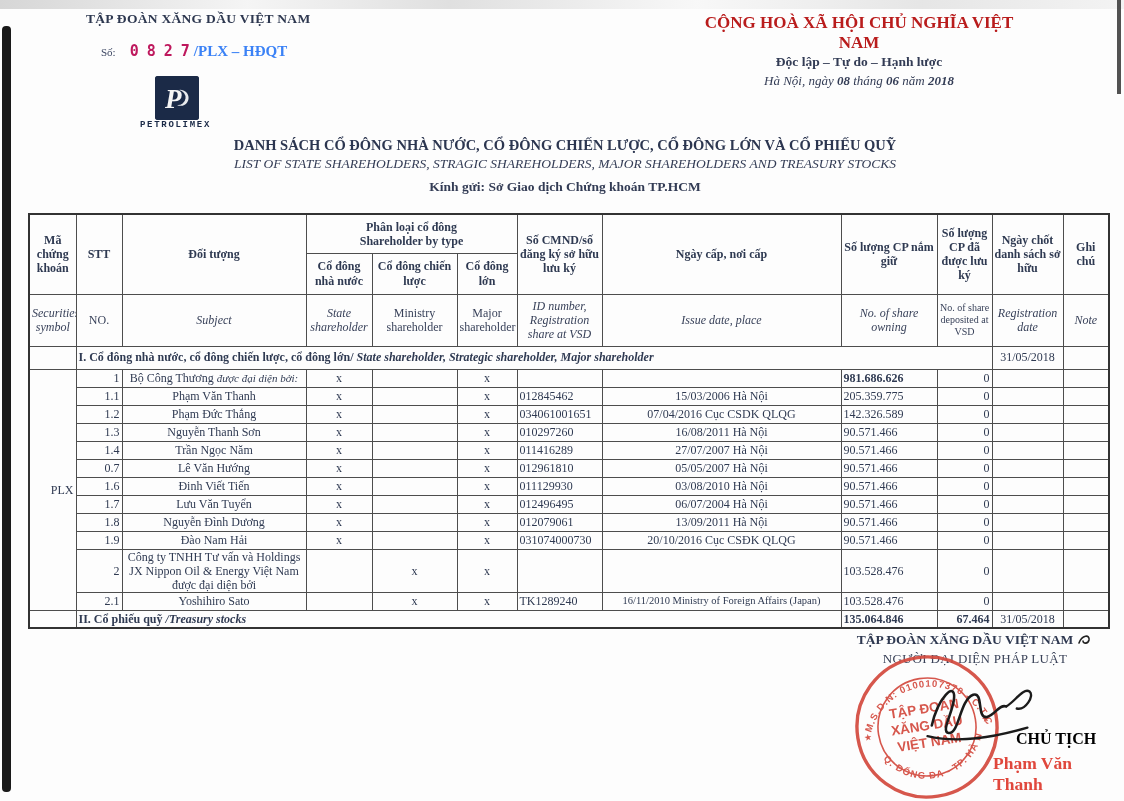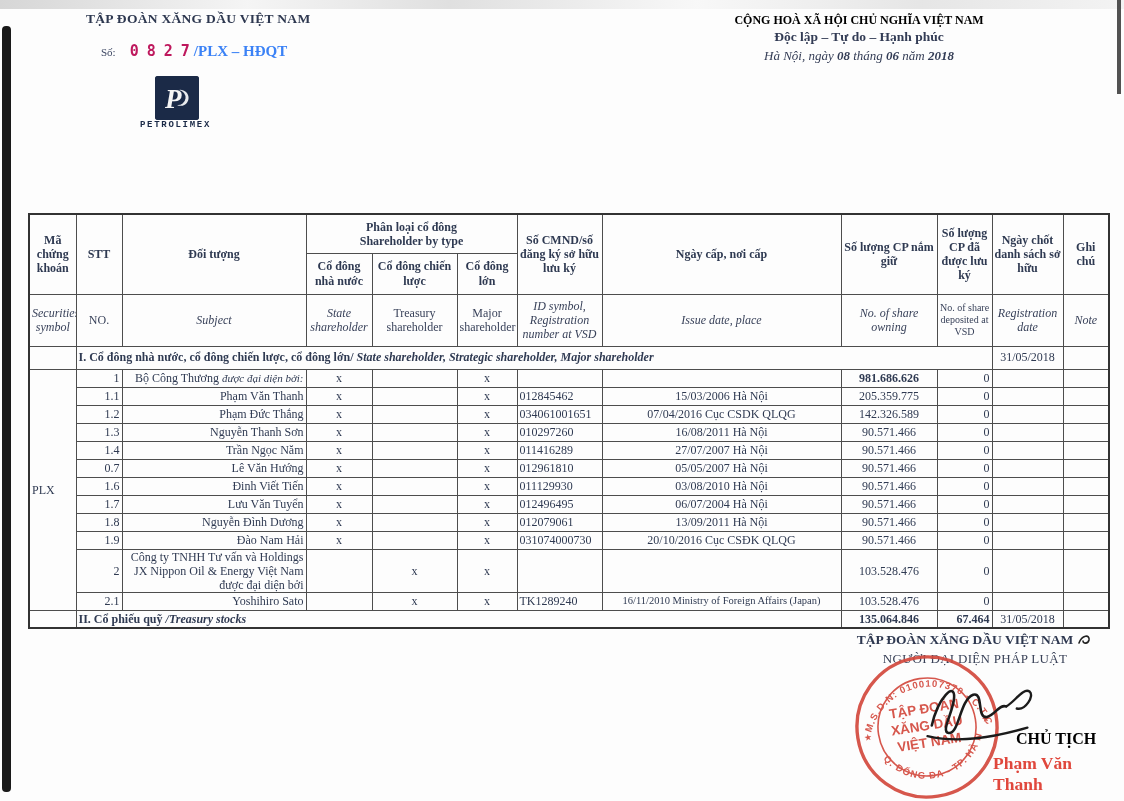--- a/index.html
+++ b/index.html
@@ -15,21 +15,21 @@
   .doc-no{position:absolute;left:101px;top:42px;white-space:nowrap;}
   .doc-no .lbl{font-size:11px;color:#3a4460;}
   .doc-no .digits{font-family:"DejaVu Sans Mono",monospace;font-size:15px;font-weight:bold;
       letter-spacing:8px;color:#be185d;margin-left:14px;}
   .doc-no .suffix{font-size:15px;font-weight:bold;margin-left:-4px;color:#3b82f6;}
   .logo{position:absolute;left:155px;top:76px;width:44px;height:44px;background:#1b2a47;border-radius:3px;}
   .logo svg{display:block;}
   .logo-brand{position:absolute;left:140px;top:120px;font-family:Liberation Mono, monospace;
       font-weight:bold;font-size:9px;letter-spacing:1.7px;color:#1b2a47;}
   .gov{position:absolute;left:700px;top:13px;width:318px;text-align:center;}
-  .gov .g1{font-weight:bold;font-size:12px;color:#000000;}
+  .gov .g1{font-weight:bold;font-size:17px;color:#b91c1c;}
   .gov .g2{font-weight:bold;font-size:13.5px;margin-top:1px;}
   .gov .g3{font-style:italic;font-size:13px;margin-top:3px;}
   .gov .g3 b{font-weight:bold;}
   .titles{position:absolute;left:115px;top:137px;width:900px;text-align:center;}
   .titles .t1{font-weight:bold;font-size:14.5px;color:#2c3650;}
   .titles .t2{font-style:italic;font-size:13.5px;margin-top:2px;}
   .titles .t3{font-weight:bold;font-size:13.5px;margin-top:7px;}
   
   table.doc{position:absolute;left:28px;top:213px;width:1080px;border-collapse:collapse;
       table-layout:fixed;font-family:"Liberation Serif",serif;color:#2f3a52;}
@@ -37,30 +37,30 @@
       font-size:12px;line-height:1.18;}
   table.doc{border:2px solid #333;}
   tr.hA{height:39px} tr.hB{height:41px} tr.hEN{height:52px}
   tr.sec1{height:23px} tr.body{height:18px} tr.r2{height:42px} tr.s2{height:18px}
   td.hv{font-weight:bold;text-align:center;font-size:12.5px;}
   td.grp{font-weight:bold;text-align:center;font-size:13px;}
   td.he{font-style:italic;text-align:center;font-size:10.5px;color:#39425a;}
   td.he.up{font-style:normal;}
   td.c10h{font-size:11.5px;}
   td.stt{text-align:right;padding-right:4px;}
-  td.subj{text-align:right;padding-left:4px;}
+  td.subj{text-align:center;padding-left:4px;}
   td.subj .note{font-style:italic;font-size:11px;}
   td.wrap{font-size:11.5px;line-height:1.16;padding-top:1px;}
   td.xm{text-align:center;font-size:12px;}
   td.idn{font-size:11.5px;}
   td.iss{text-align:center;font-size:11px;}
-  td.num{text-align:center;padding-right:9px;}
+  td.num{text-align:left;padding-right:9px;}
   td.dep{text-align:right;padding-right:5px;}
   td.dt{text-align:center;font-size:11px;}
-  td.sym{text-align:left;font-size:12.5px;}
+  td.sym{text-align:right;font-size:12.5px;}
   td.seclab{text-align:left;padding-left:4px;font-weight:bold;font-size:12px;}
   td.seclab .en{font-style:italic;}
   .b{font-weight:bold;}
   
   .f-company{position:absolute;left:810px;top:632px;width:330px;text-align:center;
       font-weight:bold;font-size:13.5px;color:#2e3850;white-space:nowrap;}
   .f-company svg{vertical-align:-2px;margin-left:4px;}
   .f-rep{position:absolute;left:810px;top:651px;width:330px;text-align:center;
       font-size:13px;color:#3a4258;letter-spacing:.3px;}
   .stamp{position:absolute;left:853px;top:653px;width:148px;height:148px;transform:rotate(-9deg);opacity:.92;}
@@ -85,31 +85,36 @@
     <svg width="44" height="44" viewBox="0 0 44 44">
       <rect x="0" y="0" width="44" height="44" rx="3" fill="#1b2a47"></rect>
       <text x="10" y="32" font-family="Liberation Serif, serif" font-style="italic" font-weight="bold" font-size="27" fill="#f5f5f5">P</text>
       <path d="M24,14 a8,8 0 1 1 -2,15 a6,6 0 1 0 2,-15 z" fill="#ffffff" opacity="0.9"></path>
     </svg>
   </div>
   <div class="logo-brand">PETROLIMEX</div>
 
   <div class="gov">
     <div class="g1">CỘNG HOÀ XÃ HỘI CHỦ NGHĨA VIỆT NAM</div>
-    <div class="g2">Độc lập – Tự do – Hạnh phúc</div>
+    <div class="g2">Độc lập – Tự do – Hạnh lược</div>
     <div class="g3">
       <span>Hà Nội, ngày</span>
       <b>08</b>
       <span>tháng</span>
       <b>06</b>
       <span>năm</span>
       <b>2018</b>
     </div>
   </div>
 
+  <div class="titles">
+    <div class="t1">DANH SÁCH CỔ ĐÔNG NHÀ NƯỚC, CỔ ĐÔNG CHIẾN LƯỢC, CỔ ĐÔNG LỚN VÀ CỔ PHIẾU QUỸ</div>
+    <div class="t2">LIST OF STATE SHAREHOLDERS, STRAGIC SHAREHOLDERS, MAJOR SHAREHOLDERS AND TREASURY STOCKS</div>
+    <div class="t3">Kính gửi: Sở Giao dịch Chứng khoán TP.HCM</div>
+  </div>
 
   <table class="doc">
     <colgroup>
       <col style="width:47px">
         <col style="width:46px">
         <col style="width:184px">
       <col style="width:66px">
         <col style="width:85px">
         <col style="width:60px">
       <col style="width:85px">
@@ -138,23 +143,23 @@
     <tr class="hB">
       <td class="hv">Cổ đông nhà nước</td>
       <td class="hv">Cổ đông chiến lược</td>
       <td class="hv">Cổ đông lớn</td>
     </tr>
     <tr class="hEN">
       <td class="he">Securities symbol</td>
       <td class="he up">NO.</td>
       <td class="he">Subject</td>
       <td class="he">State shareholder</td>
-      <td class="he up">Treasury shareholder</td>
+      <td class="he up">Ministry shareholder</td>
       <td class="he up">Major shareholder</td>
-      <td class="he">ID symbol, Registration number at VSD</td>
+      <td class="he">ID number, Registration share at VSD</td>
       <td class="he">Issue date, place</td>
       <td class="he">No. of share owning</td>
       <td class="he up" style="font-size:10px">No. of share deposited at VSD</td>
       <td class="he">Registration date</td>
       <td class="he">Note</td>
     </tr>
     <tr class="sec1">
       <td></td>
       <td class="seclab" colspan="9">
         <span>I. Cổ đông nhà nước, cổ đông chiến lược, cổ đông lớn/</span><span class="en"> State shareholder, Strategic shareholder, Major shareholder</span>

